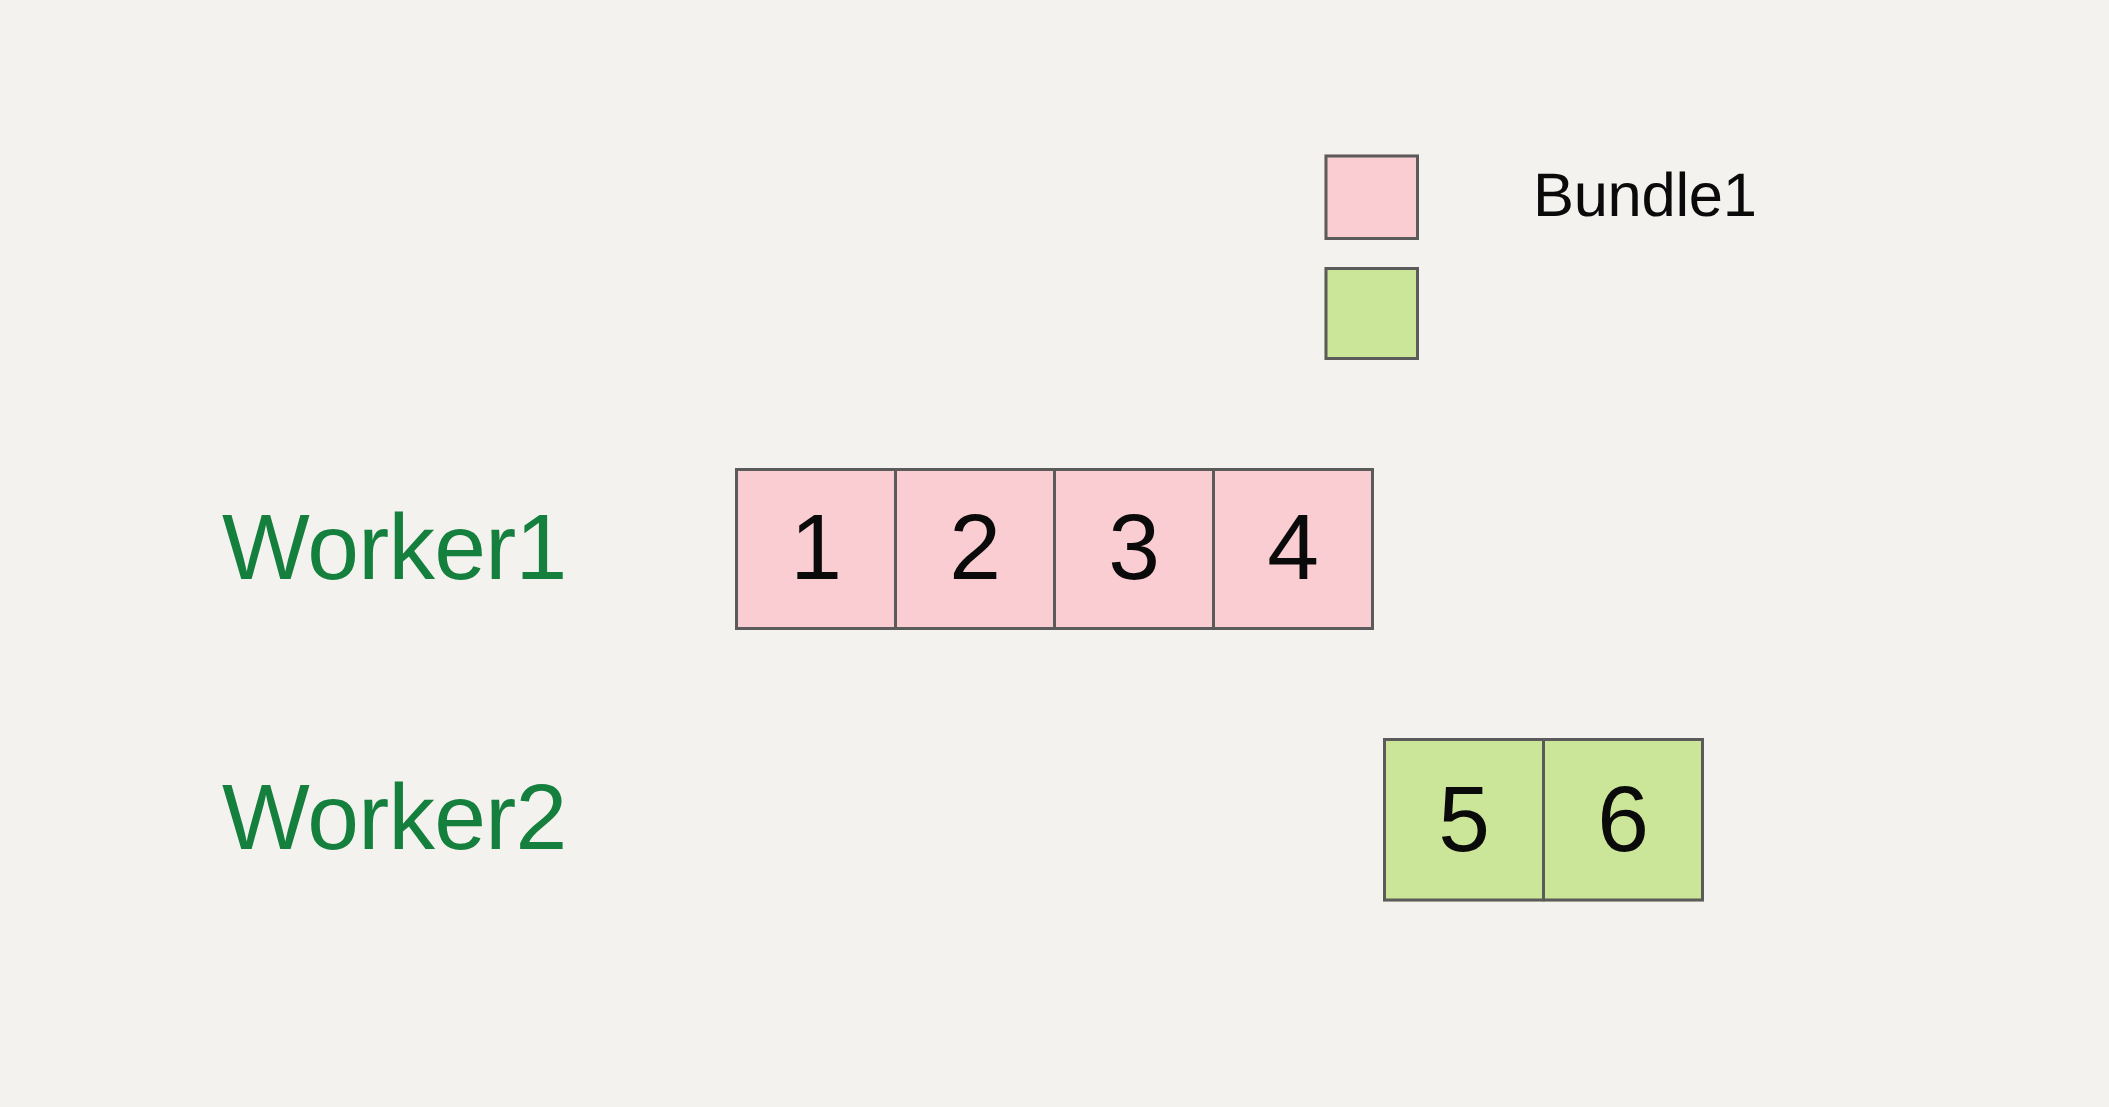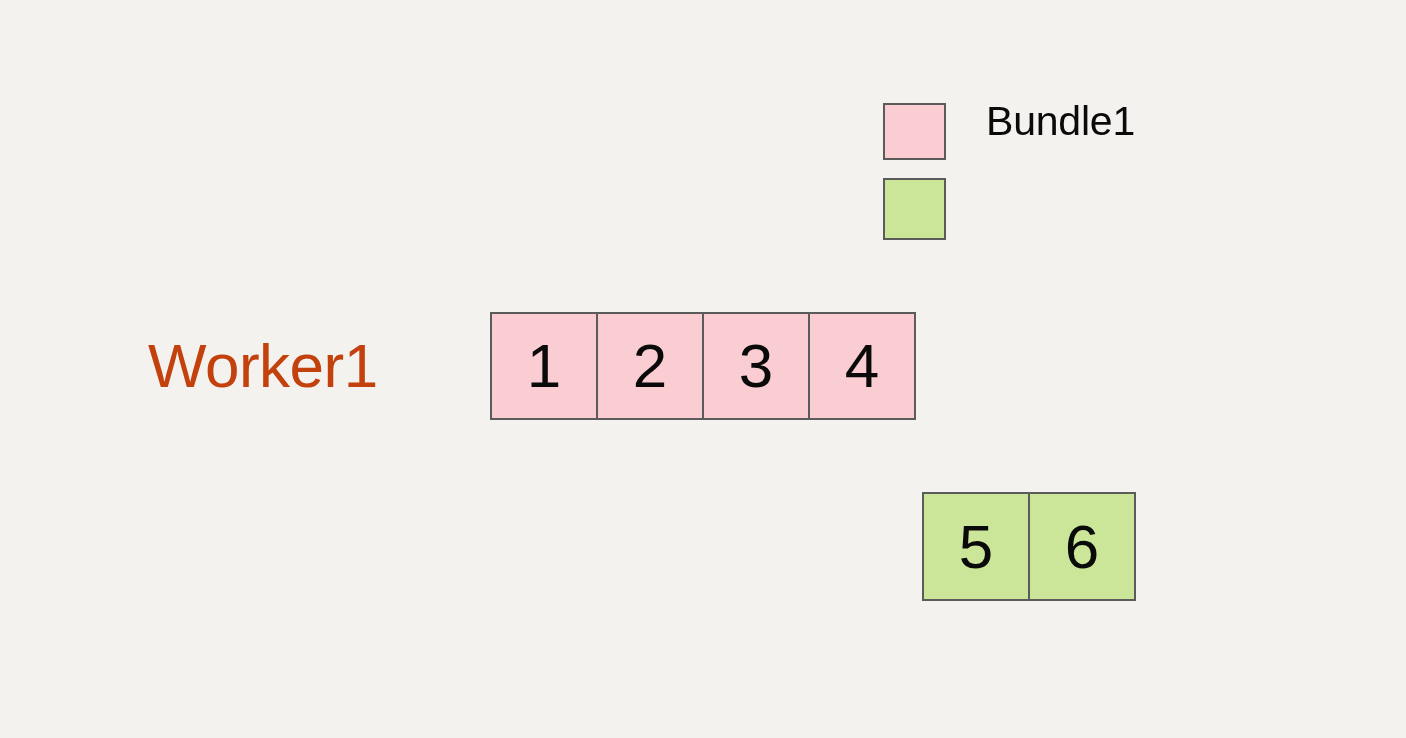--- a/index.html
+++ b/index.html
@@ -22,20 +22,22 @@
 
   
   .legend {
     position: absolute;
     left: 883px;
     top: 103px;
   }
   .legend-row {
     position: absolute;
     display: flex;
+    align-items: center;
+    gap: 36px;
   }
   .legend-row.r0 { top: 0px;  left: 0px; }
   .legend-row.r1 { top: 75px; left: 0px; }
 
   .legend-swatch {
     width: 59px;
     height: 53px;
     border: 2px solid #5b5b5b;
     box-sizing: content-box;
   }
@@ -59,21 +61,21 @@
     display: flex;
     align-items: center;
   }
   .worker-row.w0 { left: 148px; top: 312px; }
   .worker-row.w1 { left: 148px; top: 492px; }
 
   .worker-label {
     font-size: 62px;
     line-height: 108px;
     height: 108px;
-    color: #c2410c;
+    color: #15803d;
     white-space: nowrap;
     letter-spacing: -0.5px;
   }
 
   .boxes {
     position: absolute;
     display: flex;
   }
   .boxes.b0 { left: 490px; top: 312px; }
   .boxes.b1 { left: 922px; top: 492px; }
@@ -118,19 +120,22 @@
     <div class="worker-label">Worker1</div>
   </div>
 
   <div class="boxes b0">
     <div class="task-box" style="background: rgb(250, 205, 210); border-color: rgb(91, 91, 91);">1</div>
     <div class="task-box" style="background: rgb(250, 205, 210); border-color: rgb(91, 91, 91);">2</div>
     <div class="task-box" style="background: rgb(250, 205, 210); border-color: rgb(91, 91, 91);">3</div>
     <div class="task-box" style="background: rgb(250, 205, 210); border-color: rgb(91, 91, 91);">4</div>
   </div>
 
+  <div class="worker-row w1">
+    <div class="worker-label">Worker2</div>
+  </div>
 
   <div class="boxes b1">
     <div class="task-box" style="background: rgb(203, 230, 152); border-color: rgb(91, 91, 91);">5</div>
     <div class="task-box" style="background: rgb(203, 230, 152); border-color: rgb(91, 91, 91);">6</div>
   </div>
 
 </div>
 
 </body></html>

